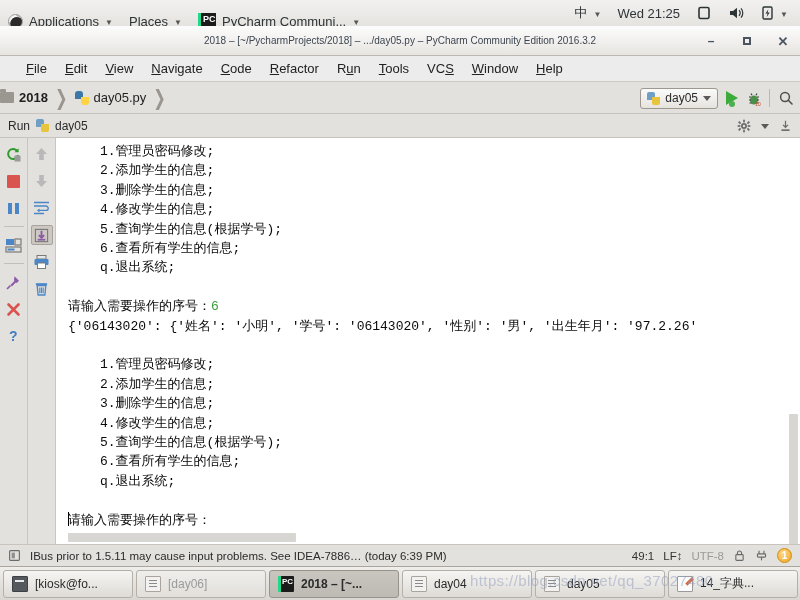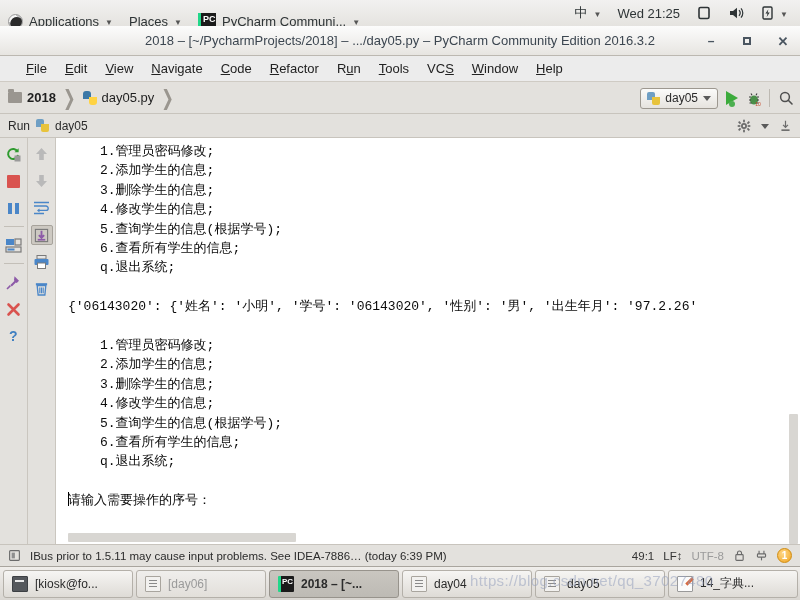--- a/index.html
+++ b/index.html
@@ -47,39 +47,39 @@
     position:absolute; left:0; top:26px; width:800px; height:540px;
     background:#e8e6e3;
     display:flex; flex-direction:column;
   }
   #titlebar{
     height:30px; position:relative;
     background:linear-gradient(#fcfcfc,#e7e5e1);
     border-bottom:1px solid #bcb8b1;
     display:flex; align-items:center; justify-content:center;
   }
-  #title-text{ font-size:13px; color:#3c4650;text-align:right; }
+  #title-text{ font-size:10px; color:#3c4650;text-align:right; }
   #win-btns{ position:absolute; right:10px; top:0; height:30px; display:flex; align-items:center; gap:22px; }
   .win-btn{ width:14px;height:14px; display:flex;align-items:center;justify-content:center; color:#4a5560; font-size:12px;}
   .wb-min{ font-weight:bold; }
   .wb-max div{ width:8px;height:8px;border:2px solid #4a5560; }
   .wb-close{ font-size:13px; font-weight:bold; }
 
   
   #menubar{
     height:26px; background:#ececec; border-bottom:1px solid #cfcbc4;
     display:flex; align-items:center; padding-left:18px; gap:2px;
   }
   .menu-item{ padding:3px 8px; font-size:13px; color:#222; cursor:default; }
   .menu-item u{ text-underline-offset:1px; }
 
   
   #navbar{
     height:32px; background:#e3e1dd; border-bottom:1px solid #c8c4bd;
-    display:flex; align-items:center; padding-left:8px; position:relative;
+    display:flex; align-items:center; position:relative;
   }
   .crumb{ display:flex; align-items:center; gap:5px; font-size:13px; color:#1f1f1f; }
   .crumb.bold{ font-weight:bold; }
   .crumb-sep{ color:#9a968f; margin:0 7px; font-size:15px; transform:scaleY(1.4); display:inline-block; }
   .ico-folder{
     width:14px;height:11px;background:#9a9690;border-radius:1px;position:relative;
   }
   .ico-folder:before{content:"";position:absolute;left:0;top:-3px;width:6px;height:3px;background:#9a9690;border-radius:1px 1px 0 0;}
   .ico-py{ width:14px;height:14px;position:relative; }
   .ico-py:before{content:"";position:absolute;left:0;top:0;width:8px;height:8px;background:#3b78a7;border-radius:3px 3px 0 0;}
@@ -427,20 +427,21 @@
 
     <div id="console">
       <div class="cline indent">1.管理员密码修改;</div>
       <div class="cline indent">2.添加学生的信息;</div>
       <div class="cline indent">3.删除学生的信息;</div>
       <div class="cline indent">4.修改学生的信息;</div>
       <div class="cline indent">5.查询学生的信息(根据学号);</div>
       <div class="cline indent">6.查看所有学生的信息;</div>
       <div class="cline indent">q.退出系统;</div>
       <div class="blank"></div>
+      <div class="cline"><span>请输入需要操作的序号：</span><span class="green">6</span></div>
       <div class="cline">{'06143020': {'姓名': '小明', '学号': '06143020', '性别': '男', '出生年月': '97.2.26'</div>
       <div class="blank"></div>
       <div class="cline indent">1.管理员密码修改;</div>
       <div class="cline indent">2.添加学生的信息;</div>
       <div class="cline indent">3.删除学生的信息;</div>
       <div class="cline indent">4.修改学生的信息;</div>
       <div class="cline indent">5.查询学生的信息(根据学号);</div>
       <div class="cline indent">6.查看所有学生的信息;</div>
       <div class="cline indent">q.退出系统;</div>
       <div class="blank"></div>

